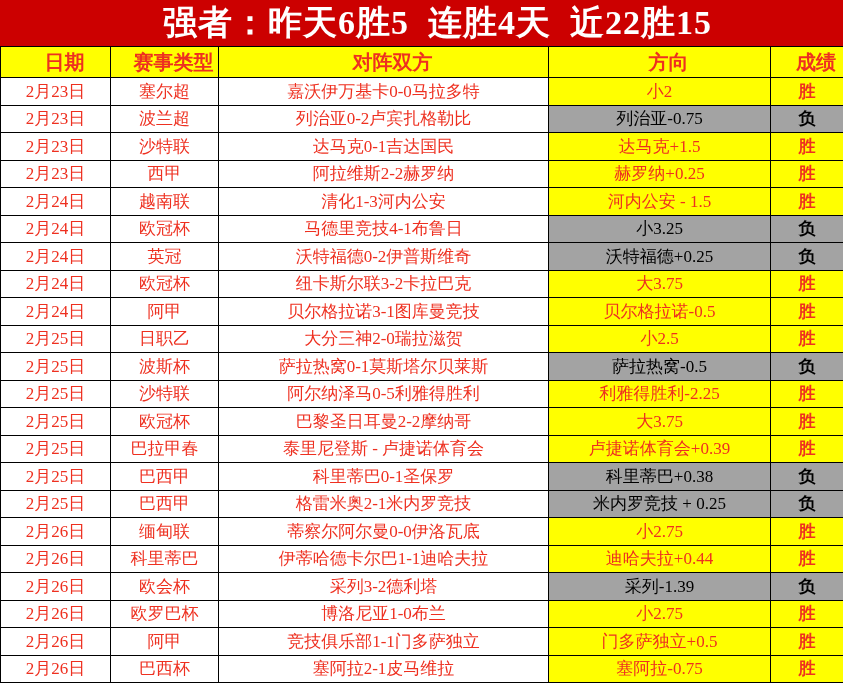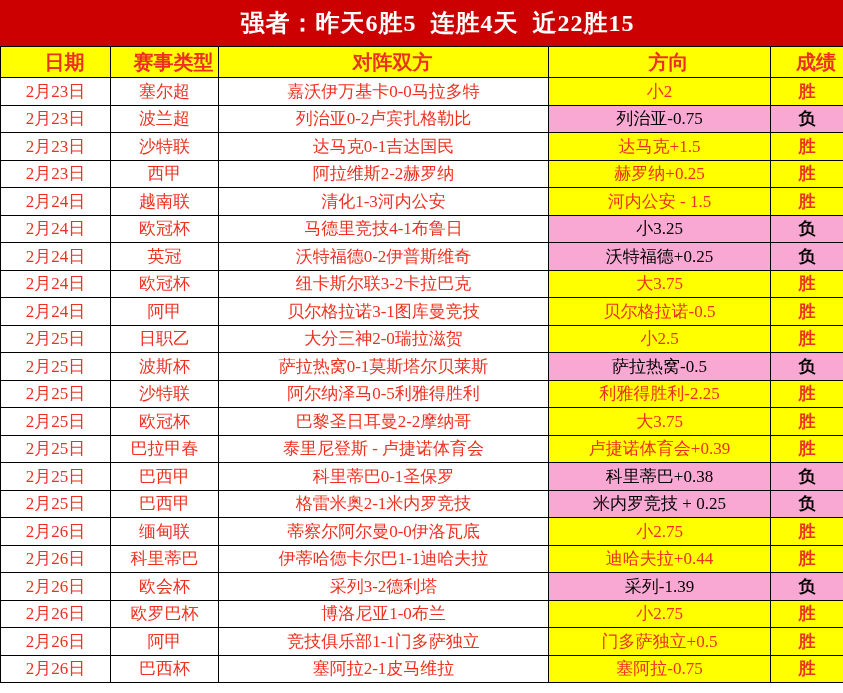--- a/index.html
+++ b/index.html
@@ -7,40 +7,40 @@
     width:843px;height:693px;overflow:hidden;background:#ffffff;
     font-family:"Liberation Serif","DejaVu Serif",serif;
   }
   .page{width:843px;height:693px;}
   .banner{
     height:46px;background:var(--banner_bg,#cc0000);
     display:flex;align-items:center;justify-content:center;
   }
   .banner span{
     color:var(--banner_fg,#ffffff);
-    font-weight:bold;font-size:24px;letter-spacing:1px;white-space:pre;margin-left:32px;
+    font-weight:bold;font-size:34px;letter-spacing:1px;white-space:pre;margin-left:32px;
   }
   table.results{
     width:843px;border-collapse:collapse;table-layout:fixed;
   }
   table.results th, table.results td{
     border:1px solid var(--border,#000000);
     text-align:center;vertical-align:middle;
     padding:0;overflow:hidden;white-space:nowrap;
   }
   table.results th{
     height:30px;background:var(--cell_yellow,#ffff00);
     color:var(--red_text,#ee3020);font-weight:bold;font-size:20px;padding-left:18px;
   }
   table.results td{
     height:26.5px;font-size:17px;
   }
   td.plain{background:#ffffff;color:var(--red_text,#ee3020);}
   td.win{background:var(--cell_yellow,#ffff00);color:var(--red_text,#ee3020);margin-left:36px;}
-  td.loss{background:#f9a8d4;color:var(--loss_text,#000000);}
+  td.loss{background:#a3a3a3;color:var(--loss_text,#000000);}
   td.result{font-weight:bold;}
 </style>
 </head>
 <body>
 
 <div class="page">
 
   <div class="banner">
     <span>强者：昨天6胜5  连胜4天  近22胜15</span>
   </div>

